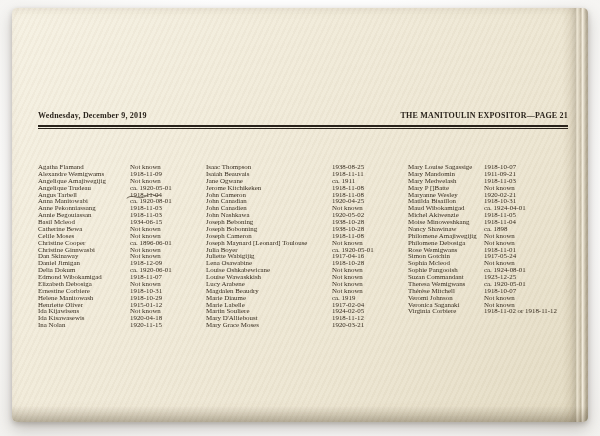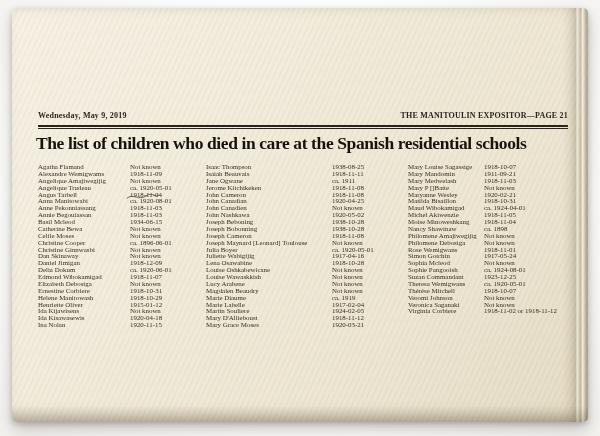--- a/index.html
+++ b/index.html
@@ -62,27 +62,26 @@
   .col-3 .nm{width:76px;}
   .dt{flex:0 0 auto;}
   .pen-mark{position:absolute;left:114px;top:184px;opacity:.75;}
 </style>
 </head>
 <body>
 
 <div class="newspaper">
 
   <div class="masthead-row">
-    <span>Wednesday, May 9, 2019</span>
+    <span>Wednesday, December 9, 2019</span>
     <span>THE MANITOULIN EXPOSITOR—PAGE 21</span>
   </div>
 
   <div class="rule"></div>
 
-  <div class="headline">The list of children who died in care at the Spanish residential schools</div>
 
   <svg class="pen-mark" width="34" height="10" viewBox="0 0 34 10">
     <path d="M1,6 C7,1 13,9 20,4 S30,7 33,3" fill="none" stroke="#4a4034" stroke-width="1" stroke-linecap="round"></path>
   </svg>
 
   <div class="list-area">
     <div class="col col-1">
         <div class="row">
           <span class="nm">Agatha Flamand</span>
           <span class="dt">Not known</span>

